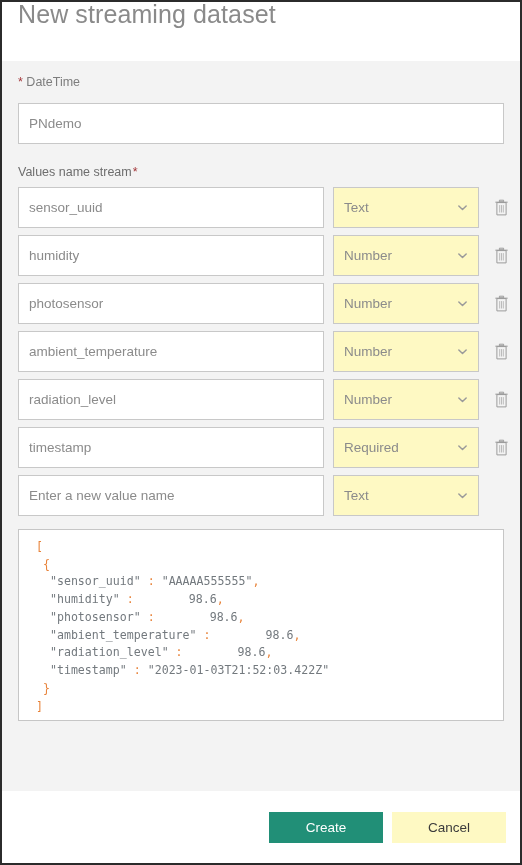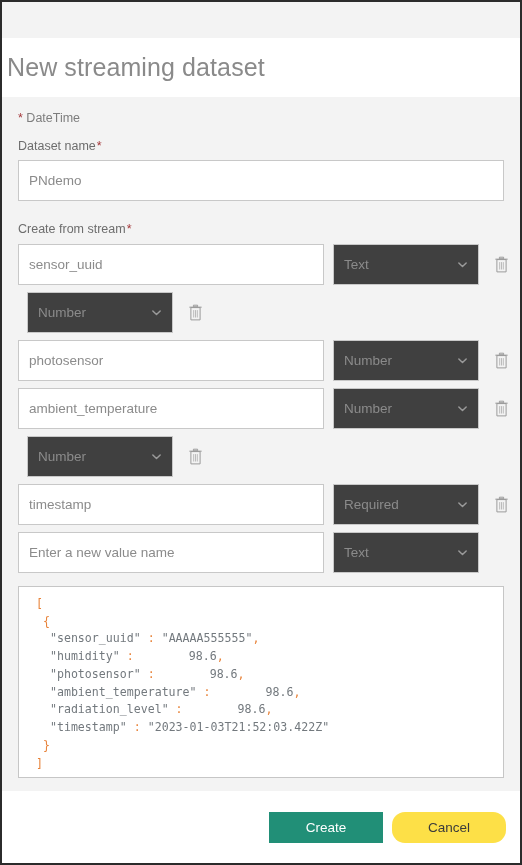--- a/index.html
+++ b/index.html
@@ -18,23 +18,21 @@
     display: flex;
     flex-direction: column;
     overflow: hidden;
   }
   
   .header {
     height: 59px;
     background: #ffffff;
     flex: 0 0 auto;
     display: flex;
-    align-items: center;
-    padding: 0 5px;
-    margin-top: 36px;
+    padding: 0 16px;
   }
   .header-title {
     font-size: 25px;
     font-weight: 400;
     color: #8a8a8a;
     letter-spacing: 0.1px;
     line-height: 1;
   }
   
   .body {
@@ -83,21 +81,21 @@
   .value-row .name-cell { width: 306px; flex: 0 0 306px; }
   .value-row .type-cell {
     width: 146px; flex: 0 0 146px;
     margin-left: 9px;
     position: relative;
   }
   .select-box {
     width: 100%;
     height: 41px;
     border: 1px solid #c8c8c8;
-    background: #404040;
+    background: #fef9c3;
     display: flex;
     align-items: center;
     padding: 0 10px;
     font-size: 13.5px;
     color: #8b8b8b;
     cursor: default;
   }
   .select-box .sel-val { flex: 1 1 auto; }
   .chev { width: 11px; height: 11px; flex: 0 0 11px; display: block; }
   .trash-cell {
@@ -147,46 +145,43 @@
     width: 114px;
     border: none;
     font-family: "Liberation Sans", sans-serif;
     font-size: 13.5px;
     cursor: pointer;
     padding: 0;
     line-height: 31px;
     text-align: center;
   }
   .btn-primary { background: #218f77; color: #ffffff; }
-  .btn-secondary { background: #fde047; color: #3b3b3b; border-radius: 13px; }
+  .btn-secondary { background: #fef9c3; color: #3b3b3b; }
 </style>
 </head>
 <body>
 
 <div class="dialog">
 
   <div class="header">
     <div class="header-title">New streaming dataset</div>
   </div>
 
   <div class="body">
 
     <div class="required-note">
       <span class="star">*</span>
       <span>DateTime</span>
     </div>
 
-    <div class="field-label">
-      <span>Dataset name</span><span class="star">*</span>
+    <input class="text-input name-input" type="text" value="PNdemo" style="">
+
+    <div class="field-label values-label">
+      <span>Values name stream</span><span class="star">*</span>
     </div>
-    <input class="text-input name-input" type="text" value="PNdemo" style="">
-
-    <div class="field-label values-label">
-      <span>Create from stream</span><span class="star">*</span>
-    </div>
 
     <div id="value-rows">
         <div class="value-row">
           <div class="name-cell">
             <input class="text-input" type="text" value="sensor_uuid" style="">
           </div>
           <div class="type-cell">
             <div class="select-box">
               <span class="sel-val">Text</span>
               <svg class="chev" viewBox="0 0 12 12">
@@ -197,20 +192,23 @@
           <div class="trash-cell">
             <svg class="trash" viewBox="0 0 15 18">
               <path d="M5.4 1.2 h4.2 v1.6 h-4.2 z" fill="none" stroke="#9b9b9b" stroke-width="1"></path>
               <path d="M1.4 3.2 h12.2" fill="none" stroke="#9b9b9b" stroke-width="1.1"></path>
               <path d="M2.9 3.6 h9.2 v12.3 h-9.2 z" fill="none" stroke="#9b9b9b" stroke-width="1"></path>
               <path d="M5.7 6.1 v7.4 M7.5 6.1 v7.4 M9.3 6.1 v7.4" fill="none" stroke="#b4b4b4" stroke-width="0.9"></path>
             </svg>
           </div>
         </div>
         <div class="value-row">
+          <div class="name-cell">
+            <input class="text-input" type="text" value="humidity" style="">
+          </div>
           <div class="type-cell">
             <div class="select-box">
               <span class="sel-val">Number</span>
               <svg class="chev" viewBox="0 0 12 12">
                 <path d="M2 4.3 L6 8.2 L10 4.3" fill="none" stroke="#9a9a9a" stroke-width="1.6" stroke-linecap="round" stroke-linejoin="round"></path>
               </svg>
             </div>
           </div>
           <div class="trash-cell">
             <svg class="trash" viewBox="0 0 15 18">
@@ -257,20 +255,23 @@
           <div class="trash-cell">
             <svg class="trash" viewBox="0 0 15 18">
               <path d="M5.4 1.2 h4.2 v1.6 h-4.2 z" fill="none" stroke="#9b9b9b" stroke-width="1"></path>
               <path d="M1.4 3.2 h12.2" fill="none" stroke="#9b9b9b" stroke-width="1.1"></path>
               <path d="M2.9 3.6 h9.2 v12.3 h-9.2 z" fill="none" stroke="#9b9b9b" stroke-width="1"></path>
               <path d="M5.7 6.1 v7.4 M7.5 6.1 v7.4 M9.3 6.1 v7.4" fill="none" stroke="#b4b4b4" stroke-width="0.9"></path>
             </svg>
           </div>
         </div>
         <div class="value-row">
+          <div class="name-cell">
+            <input class="text-input" type="text" value="radiation_level" style="">
+          </div>
           <div class="type-cell">
             <div class="select-box">
               <span class="sel-val">Number</span>
               <svg class="chev" viewBox="0 0 12 12">
                 <path d="M2 4.3 L6 8.2 L10 4.3" fill="none" stroke="#9a9a9a" stroke-width="1.6" stroke-linecap="round" stroke-linejoin="round"></path>
               </svg>
             </div>
           </div>
           <div class="trash-cell">
             <svg class="trash" viewBox="0 0 15 18">

